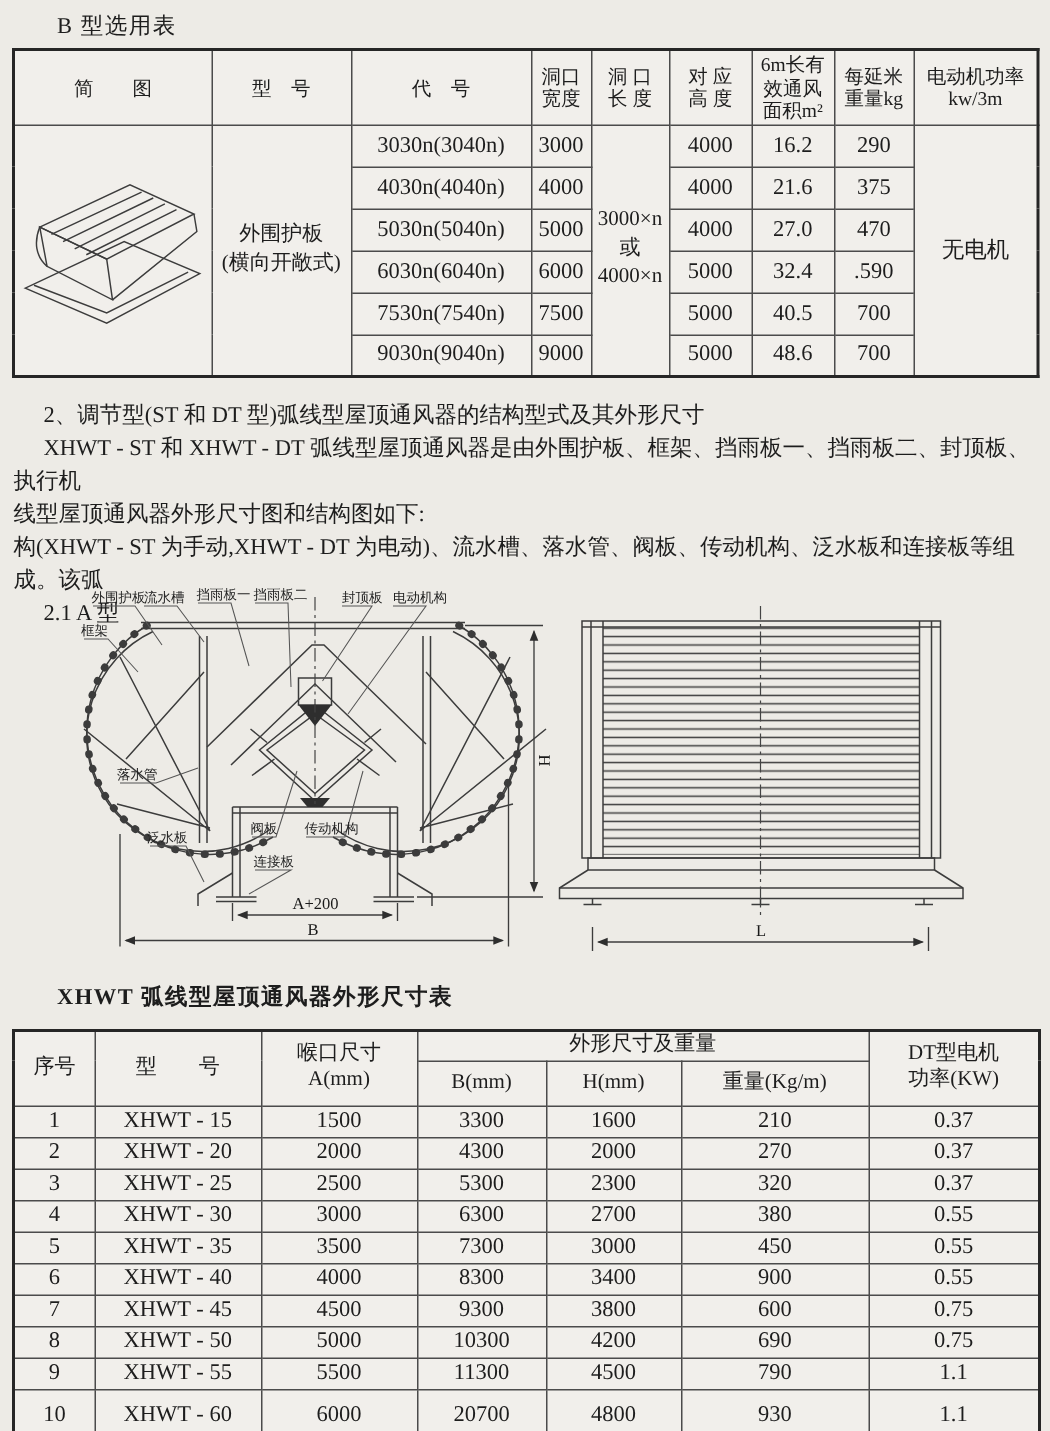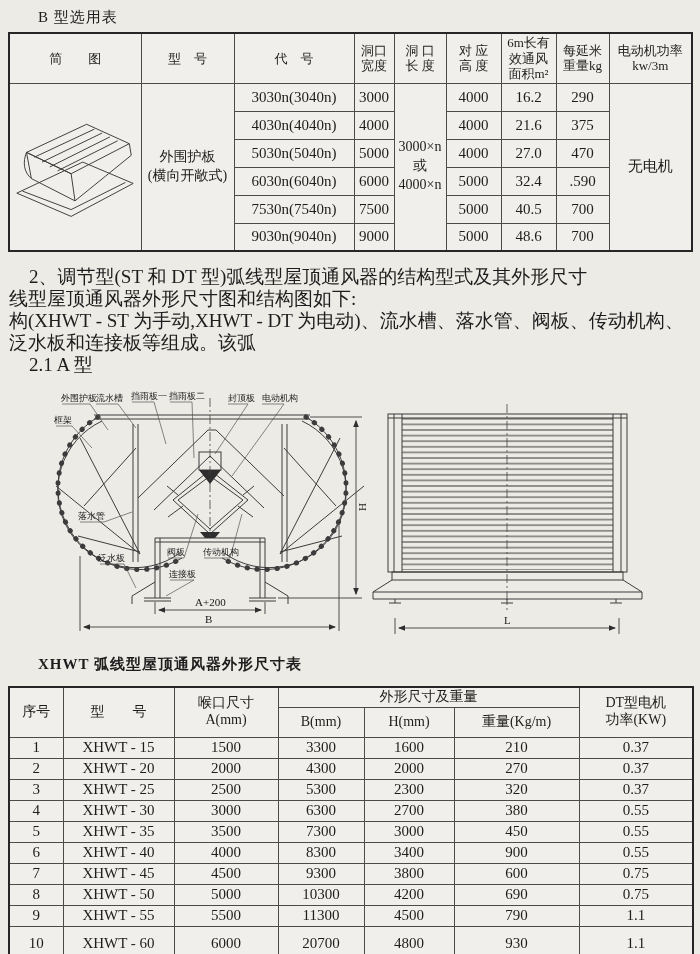--- a/index.html
+++ b/index.html
@@ -17,21 +17,21 @@
   table.sel th,table.sel td{border:1px solid #4b4b4b;text-align:center;vertical-align:middle;padding:0;}
   table.sel th{font-weight:normal;font-size:13px;line-height:1.18;}
   table.sel td{font-size:15px;}
   table.sel .cn{font-size:14px;line-height:1.35;}
   table.dim{border:2px solid #262626;}
   table.dim th,table.dim td{border:1px solid #4b4b4b;text-align:center;vertical-align:middle;padding:0;}
   table.dim th{font-weight:normal;font-size:14px;line-height:1.2;}
   table.dim td{font-size:15px;}
   .hl{display:block;}
   
-  .para{font-size:19px;line-height:22px;width:686px;}
+  .para{font-size:15px;line-height:22px;width:686px;}
   .ind{text-indent:20px;}
   
   svg{overflow:visible;}
   .ln{stroke:#3c3c3c;stroke-width:1;fill:none;}
   .thin{stroke:#555;stroke-width:.7;fill:none;}
   .scallop{stroke:#3c3c3c;stroke-width:5;fill:none;stroke-dasharray:.4 9.6;stroke-linecap:round;}
   .cl{stroke:#444;stroke-width:.8;fill:none;stroke-dasharray:9 3 2 3;}
   .dimln{stroke:#3c3c3c;stroke-width:.9;fill:none;}
   .dk{fill:#2e2e2e;stroke:none;}
   .lbl{font-size:9px;fill:#222;}
@@ -148,20 +148,21 @@
     <td>9000</td>
     <td>5000</td>
     <td>48.6</td>
     <td>700</td>
   </tr>
 </tbody>
   </table>
 
 <div class="abs para" style="left:9px;top:266px;">
   <div class="ind">2、调节型(ST 和 DT 型)弧线型屋顶通风器的结构型式及其外形尺寸</div>
+  <div class="ind">XHWT - ST 和 XHWT - DT 弧线型屋顶通风器是由外围护板、框架、挡雨板一、挡雨板二、封顶板、执行机</div>
   <div>线型屋顶通风器外形尺寸图和结构图如下:</div>
   <div>构(XHWT - ST 为手动,XHWT - DT 为电动)、流水槽、落水管、阀板、传动机构、泛水板和连接板等组成。该弧</div>
   <div class="ind">2.1  A 型</div>
 </div>
 
 <svg class="abs" style="left:32px;top:386px;" width="338" height="262" viewBox="0 0 338 262">
   <defs>
     <marker id="arr" viewBox="0 0 10 10" refX="8.5" refY="5" markerWidth="8" markerHeight="8" orient="auto-start-reverse">
       <path d="M0,1 L10,5 L0,9 Z" fill="#2e2e2e"></path>
     </marker>

